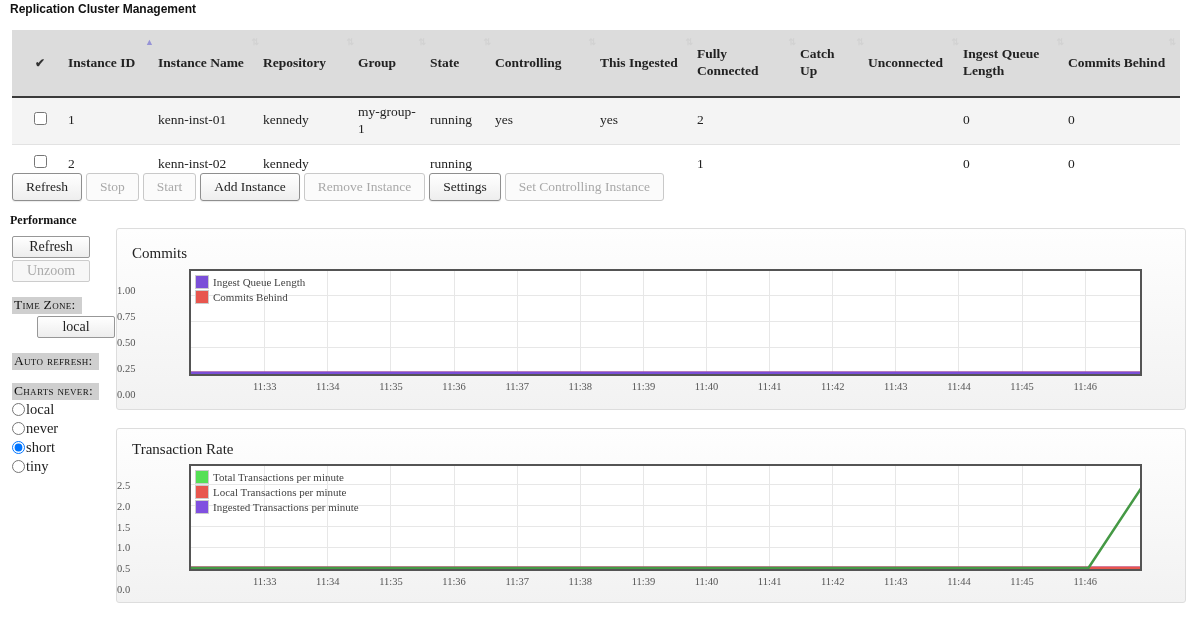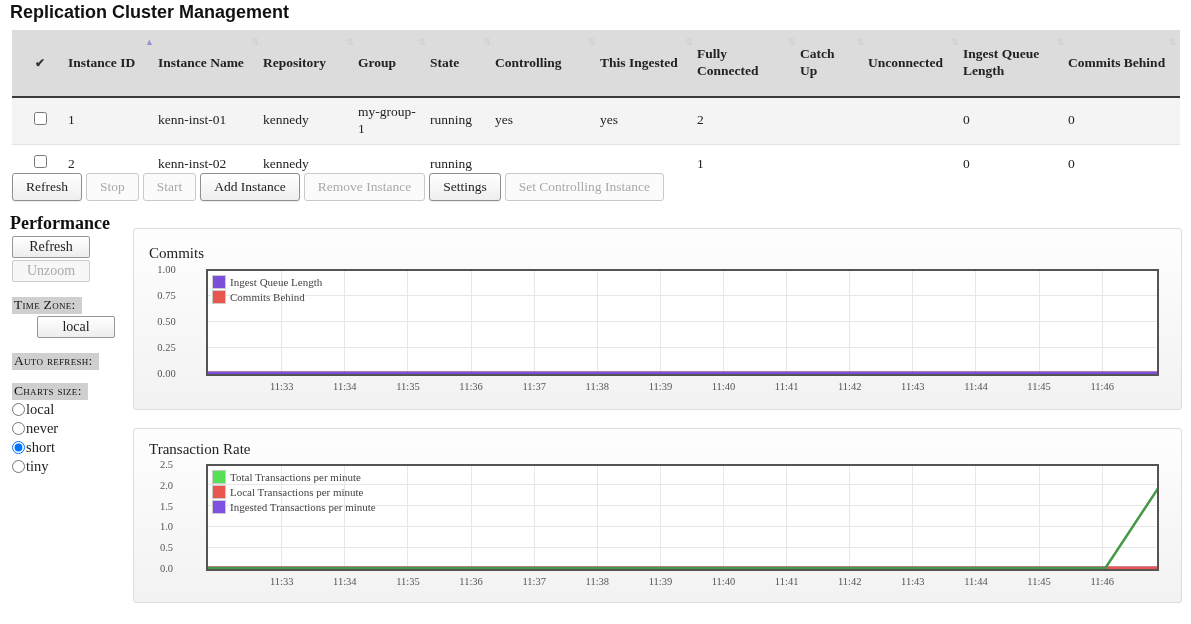--- a/index.html
+++ b/index.html
@@ -3,21 +3,21 @@
 <meta charset="utf-8">
 <style>
   html,body{margin:0;padding:0;}
   body{
     width:1191px;height:624px;position:relative;overflow:hidden;
     background:#ffffff;font-family:"Liberation Serif",serif;color:#222;
   }
   
   .heading{
     position:absolute;margin:0;font-family:"Liberation Sans",sans-serif;
-    font-weight:bold;font-size:18px;color:#111;
+    font-weight:bold;font-size:12px;color:#111;
   }
   #page-title{left:10px;top:2px;}
   #performance-heading{left:10px;top:213px;font-family:Liberation Serif, serif;}
 
   
   #cluster-table{
     position:absolute;left:12px;top:30px;width:1168px;
     border-collapse:collapse;table-layout:fixed;font-size:13.5px;
   }
   #cluster-table th{
@@ -59,33 +59,34 @@
   .chip{
     display:inline-block;background:#cfcfcf;color:#111;font-size:13.5px;
     font-variant:small-caps;letter-spacing:.3px;padding:0 6px 1px 2px;margin:0;
   }
   .gap-lg{margin-top:13px;}
   .radio-row{display:flex;align-items:center;height:19px;font-size:14.5px;color:#222;}
   .radio-row input{margin:0 1px 0 0;}
 
   
   .chart-panel{
-    position:absolute;left:133px;width:1047px;
+    position:absolute;left:116px;width:1047px;
     border:1px solid #dddddd;border-radius:3px;
     background:linear-gradient(180deg,#fefefe 0%,#f2f2f2 100%);
+    padding-left:21px;
   }
   #panel-0{top:228px;height:180px;}
   #panel-1{top:428px;height:173px;}
   .chart-title{position:absolute;left:15px;font-size:15px;color:#222;}
   .plot-svg{position:absolute;background:#ffffff;}
   .x-tick-label,.y-tick-label{
     position:absolute;font-size:10.5px;color:#555;white-space:nowrap;
   }
   .x-tick-label{transform:translateX(-50%);text-align:center;}
-  .y-tick-label{text-align:center;transform:translateY(-50%);}
+  .y-tick-label{text-align:left;transform:translateY(-50%);margin-top:21px;}
   .legend{position:absolute;}
   .legend-row{display:flex;align-items:center;height:15px;}
   .legend-swatch{width:12px;height:12px;border:1px solid #cccccc;margin-right:4px;flex:none;}
   .legend-label{font-size:11px;color:#444;white-space:nowrap;}
 </style>
 </head>
 <body>
 
 <h1 class="heading" id="page-title">Replication Cluster Management</h1>
 
@@ -170,21 +171,21 @@
 
 <div id="sidebar">
   <button class="side-btn">Refresh</button>
   <button class="side-btn disabled" disabled="">Unzoom</button>
 
   <div class="gap-lg"><span class="chip">Time Zone:</span></div>
   <button class="side-btn" style="margin-top:2px;margin-left:25px;">local</button>
 
   <div class="gap-lg"><span class="chip">Auto refresh:</span></div>
 
-  <div class="gap-lg" style="margin-top:11px;"><span class="chip">Charts size:</span></div>
+  <div class="gap-lg" style="margin-top:11px;"><span class="chip">Charts never:</span></div>
   <div id="charts-size-group">
       <label class="radio-row">
         <input type="radio" name="charts-size" style="">
         <span>local</span>
       </label>
       <label class="radio-row">
         <input type="radio" name="charts-size" style="">
         <span>never</span>
       </label>
       <label class="radio-row">

